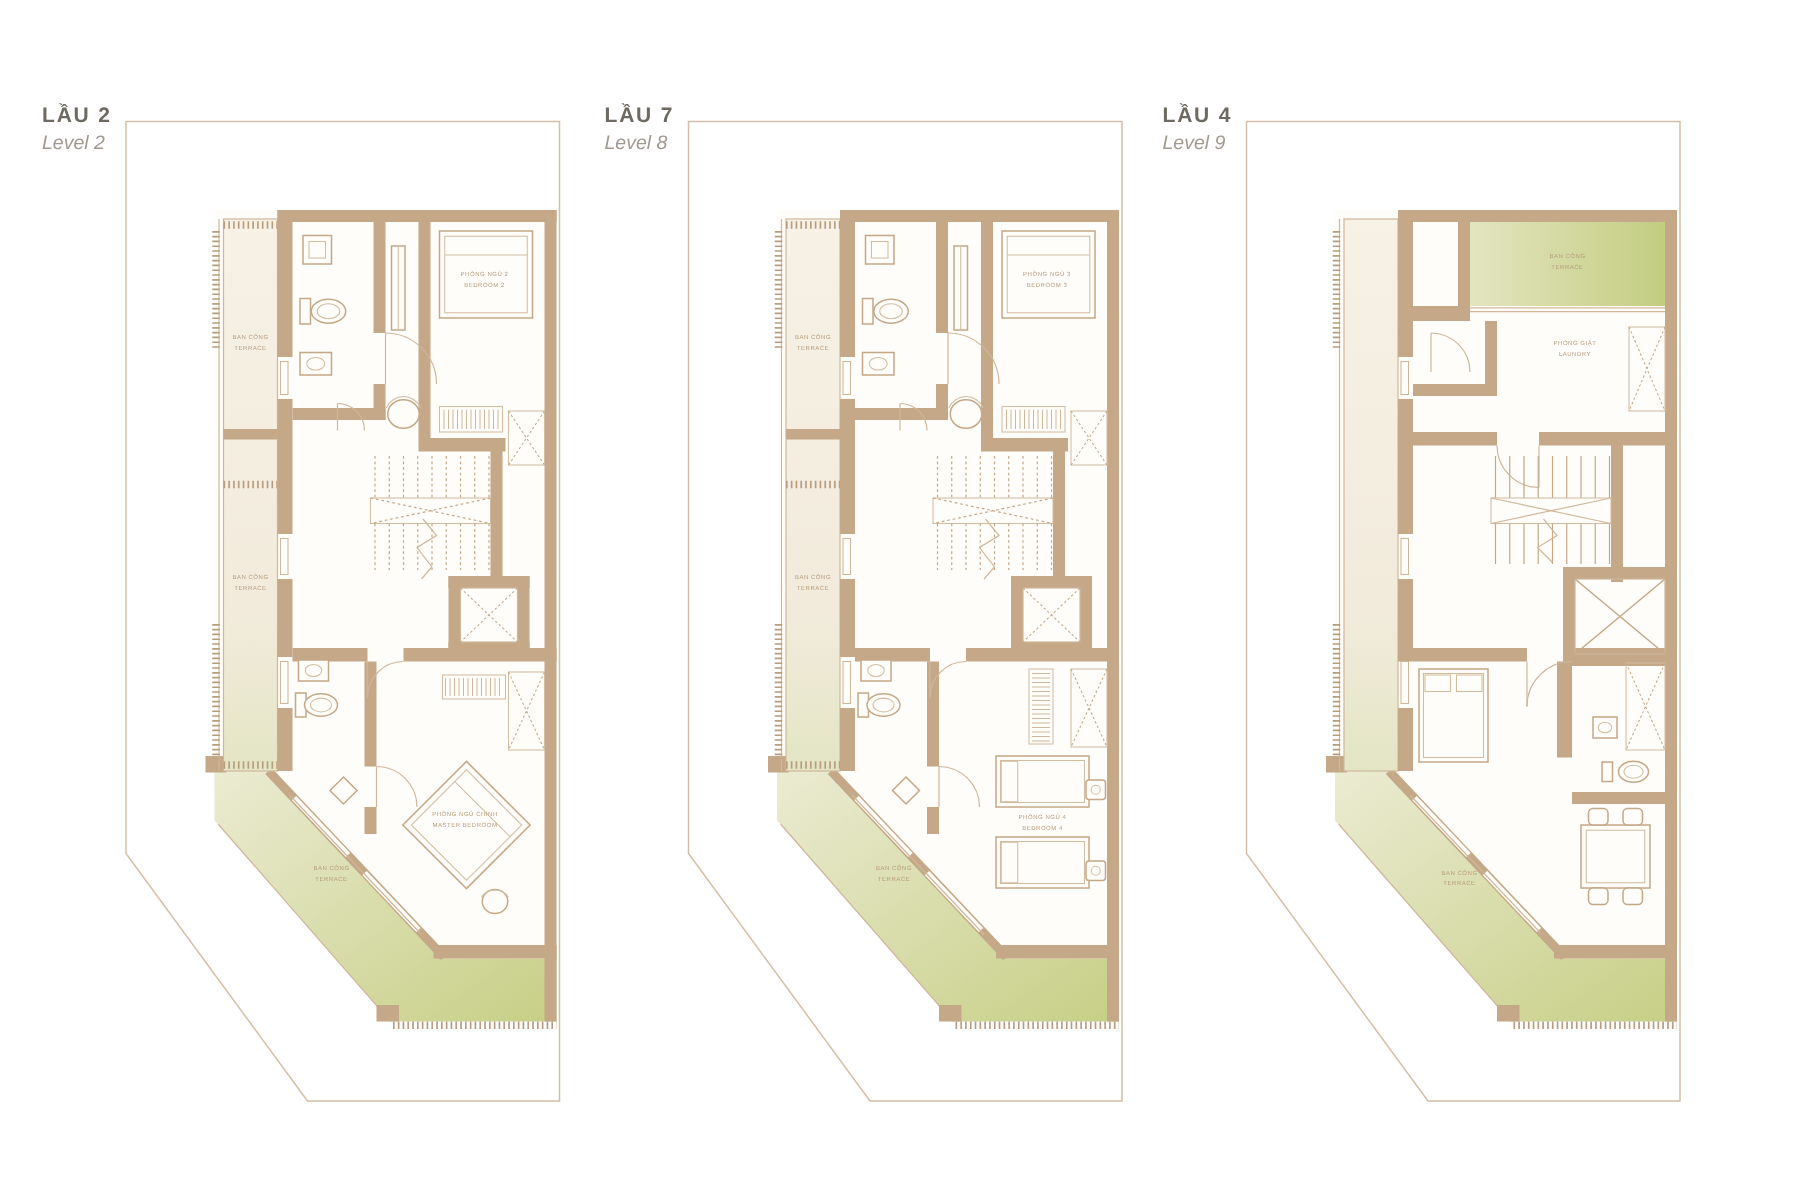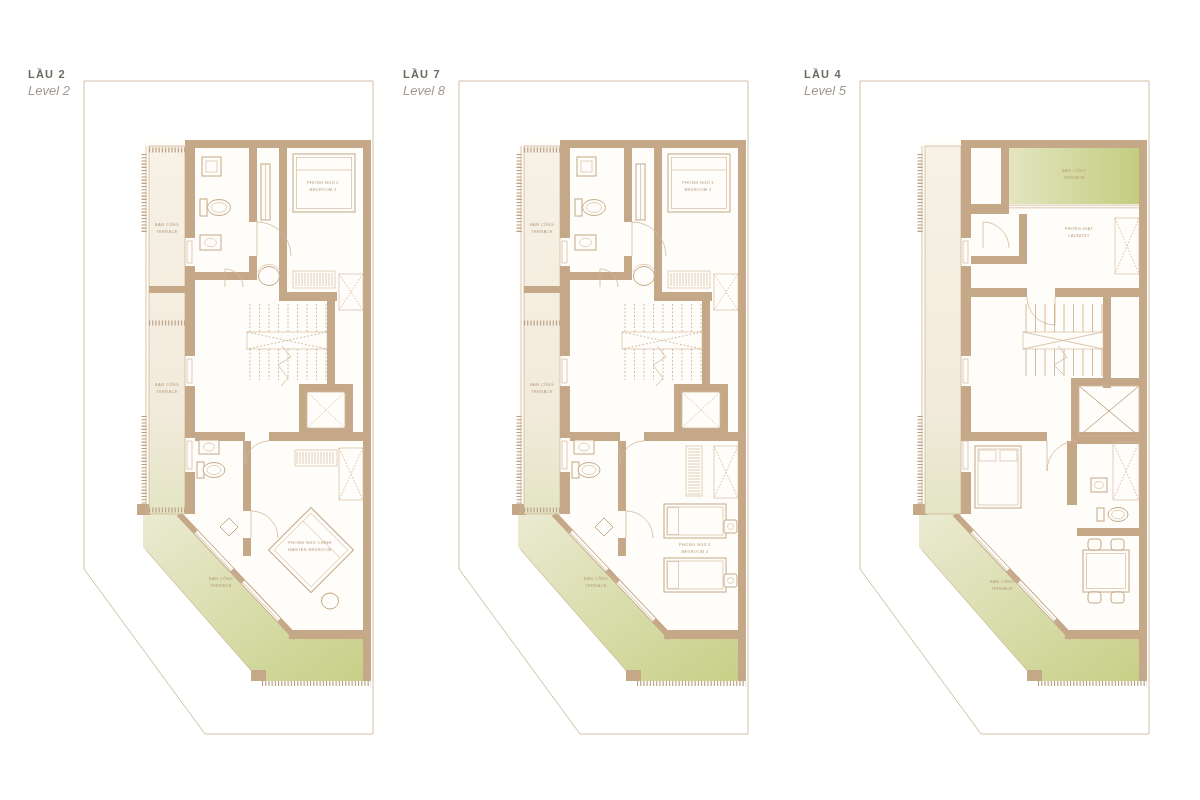--- a/index.html
+++ b/index.html
@@ -1,19 +1,19 @@
 <!DOCTYPE html>
 <html><head>
 <meta charset="utf-8">
 <style>
   html,body{margin:0;padding:0;background:#ffffff;}
   body{width:1200px;height:800px;position:relative;font-family:"Liberation Sans",sans-serif;overflow:hidden;}
   .plan{position:absolute;top:66px;width:380px;height:730px;}
   .tblock{position:absolute;left:13px;top:2px;}
-  .t1{font-size:11px;font-weight:bold;color:#6e6a62;letter-spacing:1.2px;}
+  .t1{font-size:14px;font-weight:bold;color:#6e6a62;letter-spacing:1.2px;}
   .t2{font-size:13px;font-style:italic;color:#a19a90;margin-top:3px;}
   svg.fp{position:absolute;left:68px;top:14px;}
   .lot{fill:none;stroke:#d4bfa6;stroke-width:1;}
   .floor{fill:#fffdf9;}
   .wall rect, rect.wall{fill:#c4a888;}
   .ln{stroke:#c4a888;stroke-width:1;fill:none;}
   .lnlight{stroke:#cfb79c;stroke-width:.8;fill:none;}
   .fx{fill:#fffdf9;stroke:#c4a888;stroke-width:1;}
   .fxlight{fill:none;stroke:#d3bda2;stroke-width:.7;}
   .winmark{fill:#fffdf9;stroke:#cfb79c;stroke-width:.7;}
@@ -375,24 +375,24 @@
       <rect class="fxlight" x="228" y="366" width="16" height="50"></rect>
       <path class="hang" d="M230,369 H242 M230,372 H242 M230,375 H242 M230,378 H242 M230,381 H242 M230,384 H242 M230,387 H242 M230,390 H242 M230,393 H242 M230,396 H242 M230,399 H242 M230,402 H242 M230,405 H242 M230,408 H242 M230,411 H242 M230,414 H242"></path>
     </g>
     <g>
         <rect class="fxlight" x="256" y="366" width="24" height="52"></rect>
         <path class="dashx" d="M256,366 L280,418 M280,366 L256,418"></path>
       </g>
   </svg>
 </div>
 
-<div class="plan" style="left:791px">
+<div class="plan" style="left:762px">
   <div class="tblock">
     <div class="t1">LẦU 4</div>
-    <div class="t2">Level 5</div>
+    <div class="t2">Level 9</div>
   </div>
   <svg class="fp" viewBox="0 0 292 660" width="292" height="660">
     <defs>
       <linearGradient id="p3gd" x1="0" y1="0" x2="1" y2="1">
           <stop offset="0" stop-color="#ebebd2"></stop>
           <stop offset="1" stop-color="#c6cf85"></stop>
         </linearGradient>
       <linearGradient id="p3gt" x1="0" y1="0" x2="1" y2="0">
           <stop offset="0" stop-color="#e3e5c0"></stop>
           <stop offset="1" stop-color="#c3cd80"></stop>

